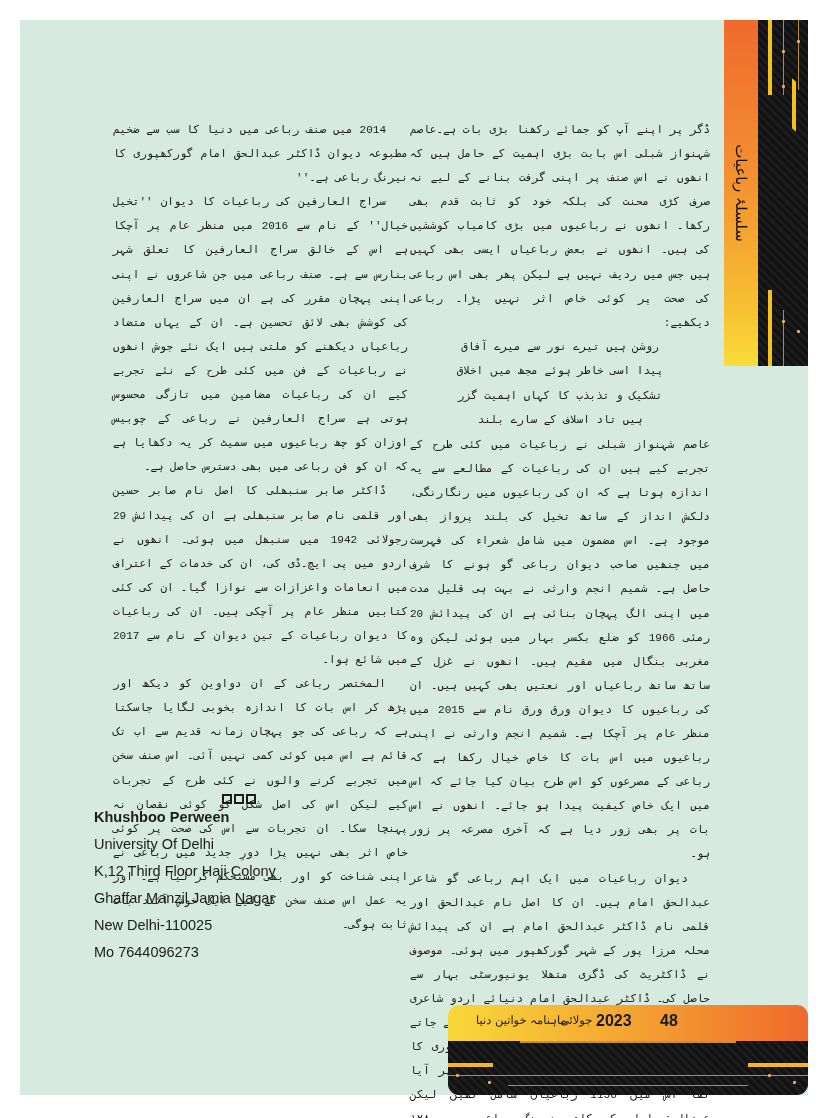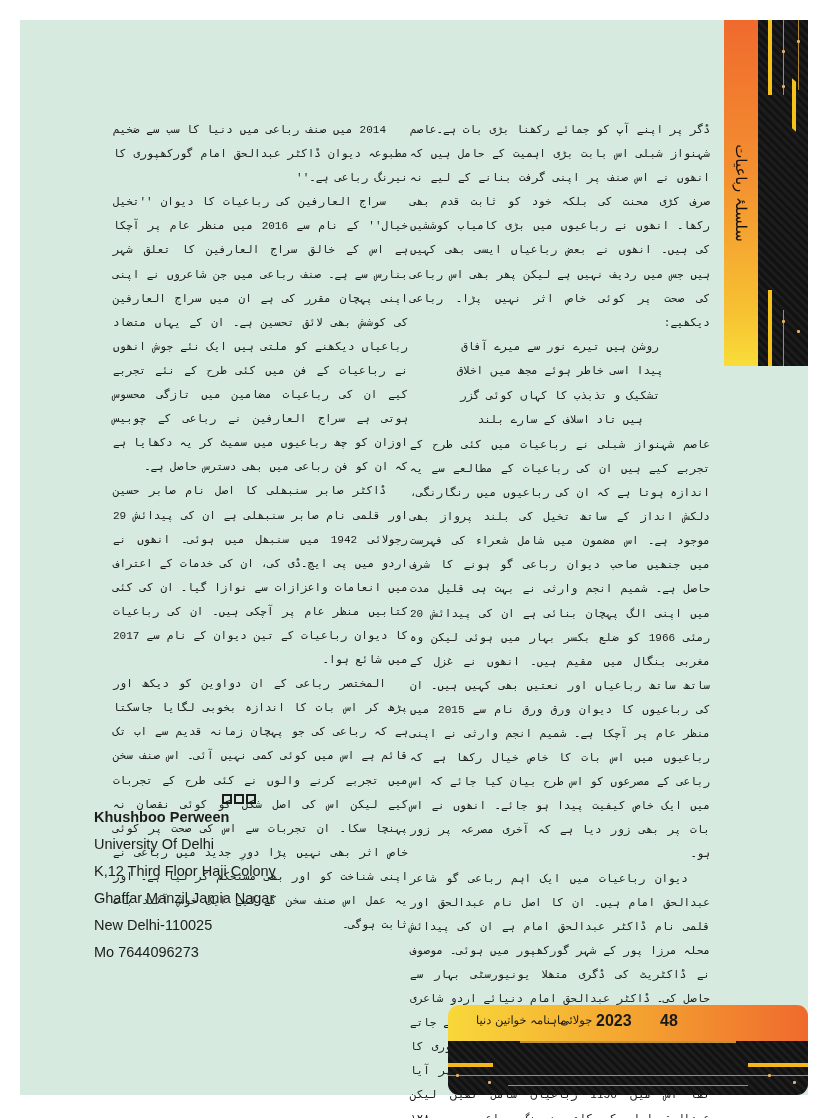--- a/index.html
+++ b/index.html
@@ -120,21 +120,21 @@
     <div class="dot" style="left:39px;top:310px;"></div>
     <div class="dot" style="left:24px;top:300px;"></div>
   </div>
 </div>
 
 <div class="col col-right">
   <p>ڈگر پر اپنے آپ کو جمائے رکھنا بڑی بات ہے۔عاصم شہنواز شبلی اس بابت بڑی اہمیت کے حامل ہیں کہ انھوں نے اس صنف پر اپنی گرفت بنانے کے لیے نہ صرف کڑی محنت کی بلکہ خود کو ثابت قدم بھی رکھا۔ انھوں نے رباعیوں میں بڑی کامیاب کوششیں کی ہیں۔ انھوں نے بعض رباعیاں ایسی بھی کہیں ہیں جس میں ردیف نہیں ہے لیکن پھر بھی اس رباعی کی صحت پر کوئی خاص اثر نہیں پڑا۔ رباعی دیکھیے:</p>
   <div class="verse">
     <div>روشن ہیں تیرے نور سے میرے آفاق</div>
     <div>پیدا اسی خاطر ہوئے مجھ میں اخلاق</div>
-    <div>تشکیک و تذبذب کا کہاں کوئی گزر</div>
+    <div>تشکیک و تذبذب کا کہاں اہمیت گزر</div>
     <div>ہیں تاد اسلاف کے سارے بلند</div>
   </div>
   <p>عاصم شہنواز شبلی نے رباعیات میں کئی طرح کے تجربے کیے ہیں ان کی رباعیات کے مطالعے سے یہ اندازہ ہوتا ہے کہ ان کی رباعیوں میں رنگارنگی، دلکش انداز کے ساتھ تخیل کی بلند پرواز بھی موجود ہے۔ اس مضمون میں شامل شعراء کی فہرست میں جنھیں صاحب دیوان رباعی گو ہونے کا شرف حاصل ہے۔ شمیم انجم وارثی نے بہت ہی قلیل مدت میں اپنی الگ پہچان بنائی ہے ان کی پیدائش 20 رمئی 1966 کو ضلع بکسر بہار میں ہوئی لیکن وہ مغربی بنگال میں مقیم ہیں۔ انھوں نے غزل کے ساتھ ساتھ رباعیاں اور نعتیں بھی کہیں ہیں۔ ان کی رباعیوں کا دیوان ورق ورق نام سے 2015 میں منظر عام پر آچکا ہے۔ شمیم انجم وارثی نے اپنی رباعیوں میں اس بات کا خاص خیال رکھا ہے کہ رباعی کے مصرعوں کو اس طرح بیان کیا جائے کہ اس میں ایک خاص کیفیت پیدا ہو جائے۔ انھوں نے اس بات پر بھی زور دیا ہے کہ آخری مصرعہ پر زور ہو۔</p>
   <p class="indent">دیوان رباعیات میں ایک اہم رباعی گو شاعر عبدالحق امام ہیں۔ ان کا اصل نام عبدالحق اور قلمی نام ڈاکٹر عبدالحق امام ہے ان کی پیدائش محلہ مرزا پور کے شہر گورکھپور میں ہوئی۔ موصوف نے ڈاکٹریٹ کی ڈگری متھلا یونیورسٹی بہار سے حاصل کی۔ ڈاکٹر عبدالحق امام دنیائے اردو شاعری میں رباعی گو کی حیثیت سے جانے اور پہچانے جاتے ہیں۔ دورِ جدید میں ابھی تک ناوک حمزہ پوری کا دیوان ہزار رنگ جو 2007 میں منظر عام پر آیا تھا اس میں 1156 رباعیاں شامل تھیں لیکن عبدالحق امام کی کاتب نیرنگ رباعی میں ۱۲۸۰ رباعیاں شامل ہیں نیرنگ رباعی کے تعلق سے پروفیسر محمد علی اثر کا کہنا ہے کہ:</p>
   <div class="quote">
     <div>''اردو میں ضخیم ترین مطبوعہ رباعیات ہزار رنگ ہے جو</div>
 
   </div>
 </div>
 

